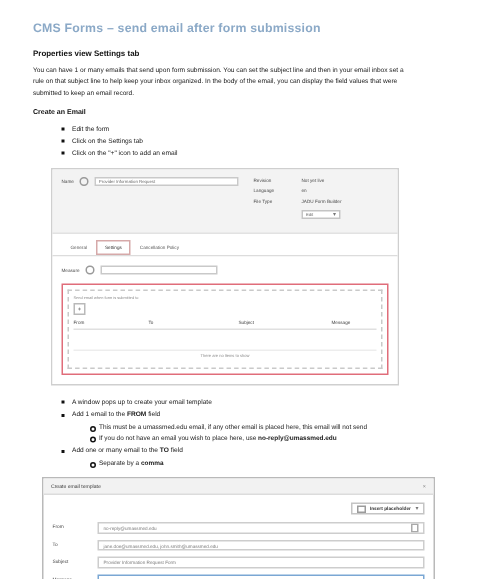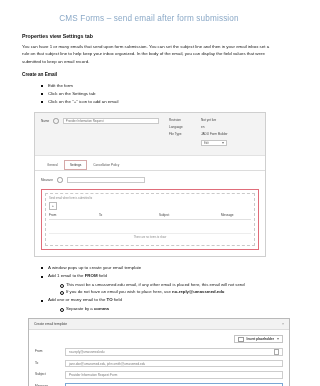--- a/index.html
+++ b/index.html
@@ -5,21 +5,21 @@
   html,body{margin:0;padding:0;}
   body{
     width:298px;height:386px;background:#ffffff;overflow:hidden;
     font-family:"Liberation Sans",sans-serif;color:#1a1a1a;
   }
   .page{position:relative;width:298px;height:386px;padding:0;box-sizing:border-box;}
   .doc{padding:14px 22px 0 22px;box-sizing:border-box;}
 
   .doc-title{
     font-size:8.2px;color:#8ba9c7;letter-spacing:.15px;
-    margin:0 0 9px 0;font-weight:400;line-height:1.2;text-align:center;
+    margin:0 0 9px 0;font-weight:700;line-height:1.2;
   }
   h2.sec{font-size:5.3px;font-weight:bold;margin:0 0 3px 0;line-height:1.3;color:#111;}
   p.body{font-size:4.4px;line-height:1.75;margin:0 0 6px 0;text-align:left;color:#1a1a1a;}
   h3.sub{font-size:4.7px;font-weight:bold;margin:0 0 5px 0;color:#111;}
 
   ul.bul{margin:0 0 6px 0;padding:0 0 0 20px;list-style:none;}
   ul.bul>li{font-size:4.4px;line-height:1.85;position:relative;padding-left:6px;}
   ul.bul>li:before{
     content:"";position:absolute;left:-1px;top:3.2px;
     width:2px;height:2px;background:#111;

